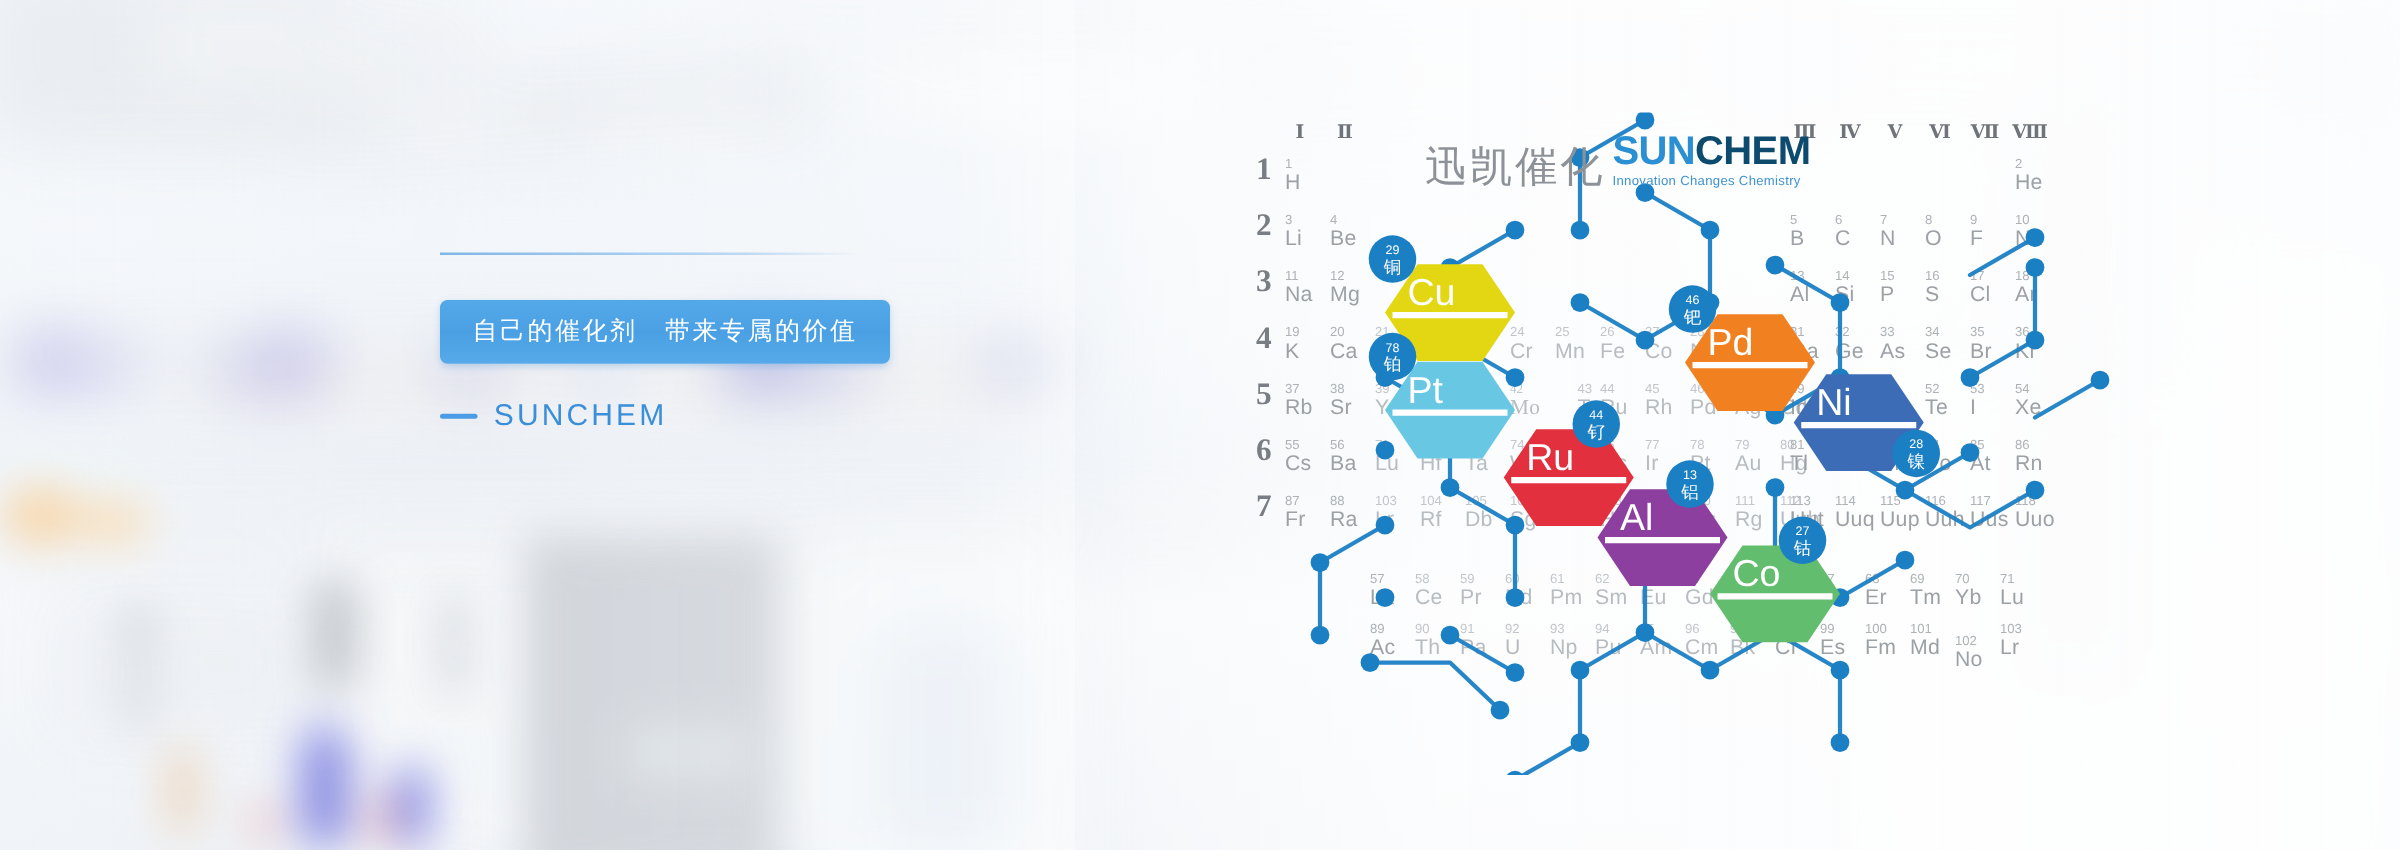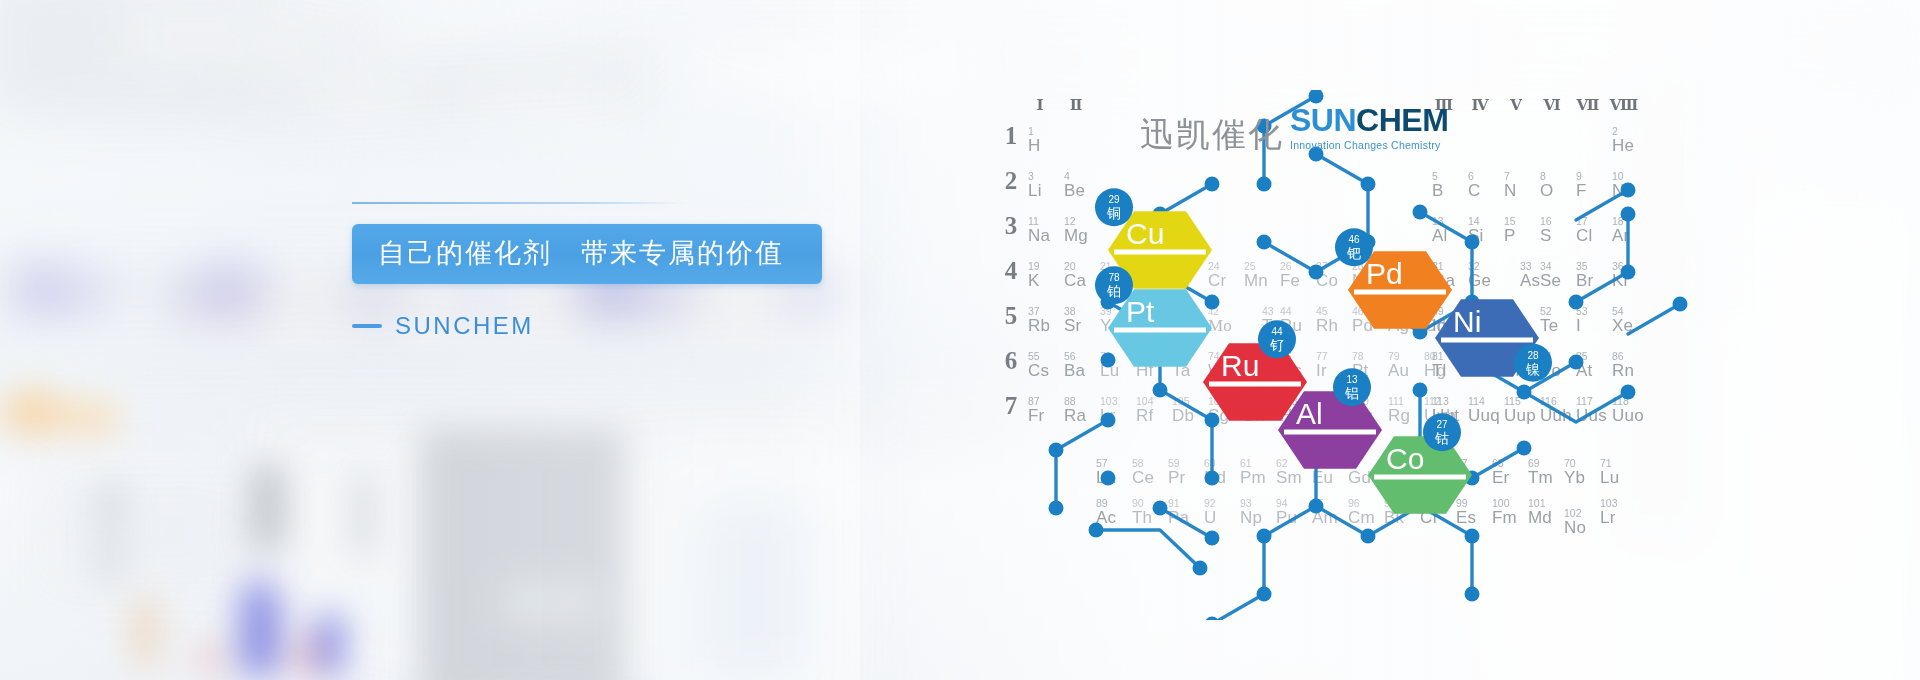--- a/index.html
+++ b/index.html
@@ -111,24 +111,24 @@
   .eyebrow-rule{
     width:337px; height:2px; margin-top:2px;
     background:linear-gradient(90deg,#7fb6e8 0%,#bcd9f2 72%,rgba(188,217,242,0) 100%);
   }
   .headline{
     margin-top:19px; font-size:50px; font-weight:bold; color:#2b2b2b;
     letter-spacing:1px; line-height:1.12; white-space:nowrap;
     text-shadow:0 1px 2px rgba(255,255,255,.75);
   }
   .pill{
-    margin-top:20px; display:inline-block;
+    margin-top:36px; display:inline-block;
     background:linear-gradient(180deg,#53a9e8 0%,#4aa0e3 50%,#56aae9 100%);
-    color:#ffffff; font-size:27px; letter-spacing:2px;
-    padding:11px 38px 13px 26px; border-radius:6px;
+    color:#ffffff; font-size:20px; letter-spacing:2px;
+    padding:11px 26px 13px 26px; border-radius:6px;
     box-shadow:0 2px 6px rgba(70,140,200,.28);
     white-space:nowrap;
   }
   .sig{ margin-top:28px; display:flex; align-items:center; gap:13px; }
   .sig-dash{ width:30px; height:4px; background:#4b9ce4; border-radius:2px; }
   .sig-text{ color:#3b8fd8; font-size:24px; letter-spacing:2.5px; }
 
   
   #ptable{
     position:absolute; left:1000px; top:96px; width:740px; height:350px; z-index:20;
@@ -530,21 +530,21 @@
         <span class="sym">Ar</span>
       </div>
       <div class="cell" style="left: 432px; top: 165px;">
         <span class="num">31</span>
         <span class="sym">Ga</span>
       </div>
       <div class="cell" style="left: 468px; top: 165px;">
         <span class="num">32</span>
         <span class="sym">Ge</span>
       </div>
-      <div class="cell" style="left: 520px; top: 165px;">
+      <div class="cell" style="left: 504px; top: 165px;">
         <span class="num">33</span>
         <span class="sym">As</span>
       </div>
       <div class="cell" style="left: 540px; top: 165px;">
         <span class="num">34</span>
         <span class="sym">Se</span>
       </div>
       <div class="cell" style="left: 576px; top: 165px;">
         <span class="num">35</span>
         <span class="sym">Br</span>

